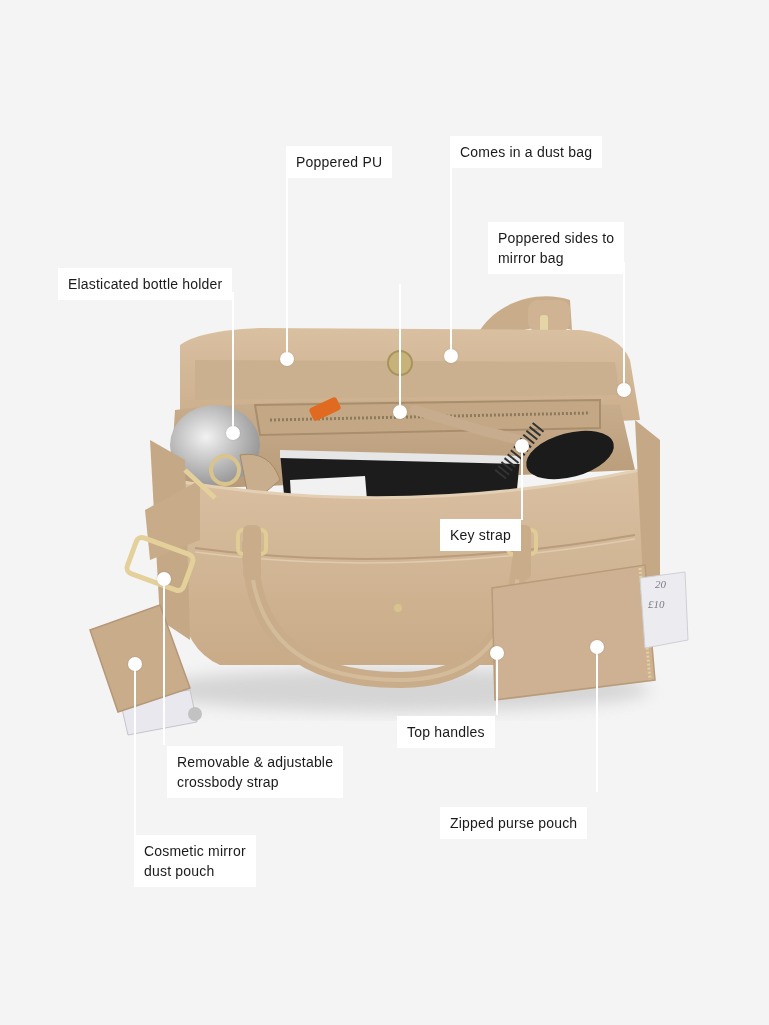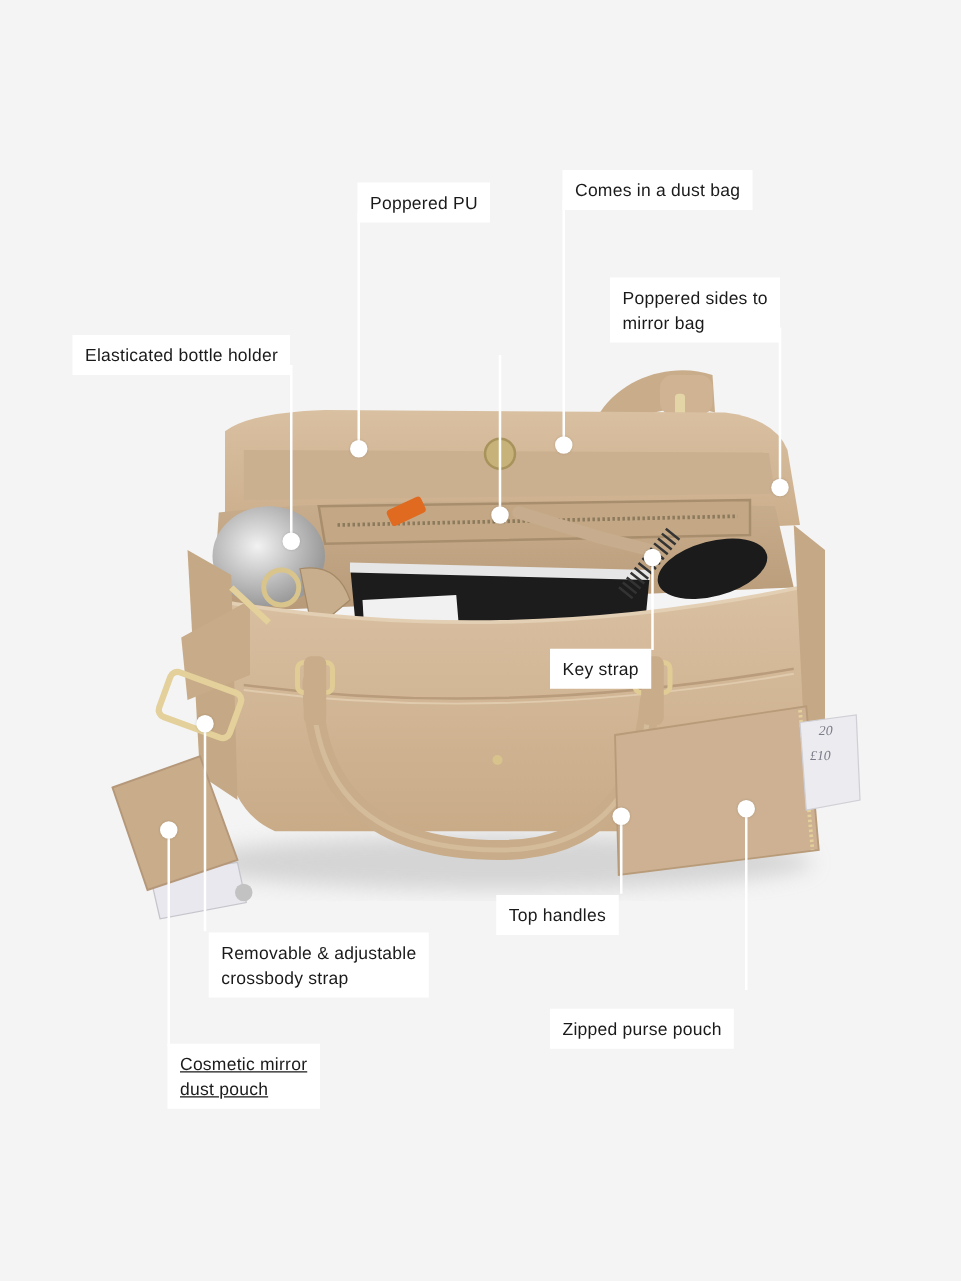--- a/index.html
+++ b/index.html
@@ -147,17 +147,17 @@
   <div class="label" style="left:397px; top:716px;">
     <span>Top handles</span>
   </div>
   <div class="label" style="left:167px; top:746px;">
     <span class="l2">Removable &amp; adjustable</span>
     <span class="l2">crossbody strap</span>
   </div>
   <div class="label" style="left:440px; top:792px;margin-top:15px;">
     <span>Zipped purse pouch</span>
   </div>
-  <div class="label" style="left:134px; top:835px;text-decoration:underline;">
+  <div class="label" style="left:134px; top:835px;">
     <span class="l2">Cosmetic mirror</span>
     <span class="l2">dust pouch</span>
   </div>
 </div>
 
 </body></html>

